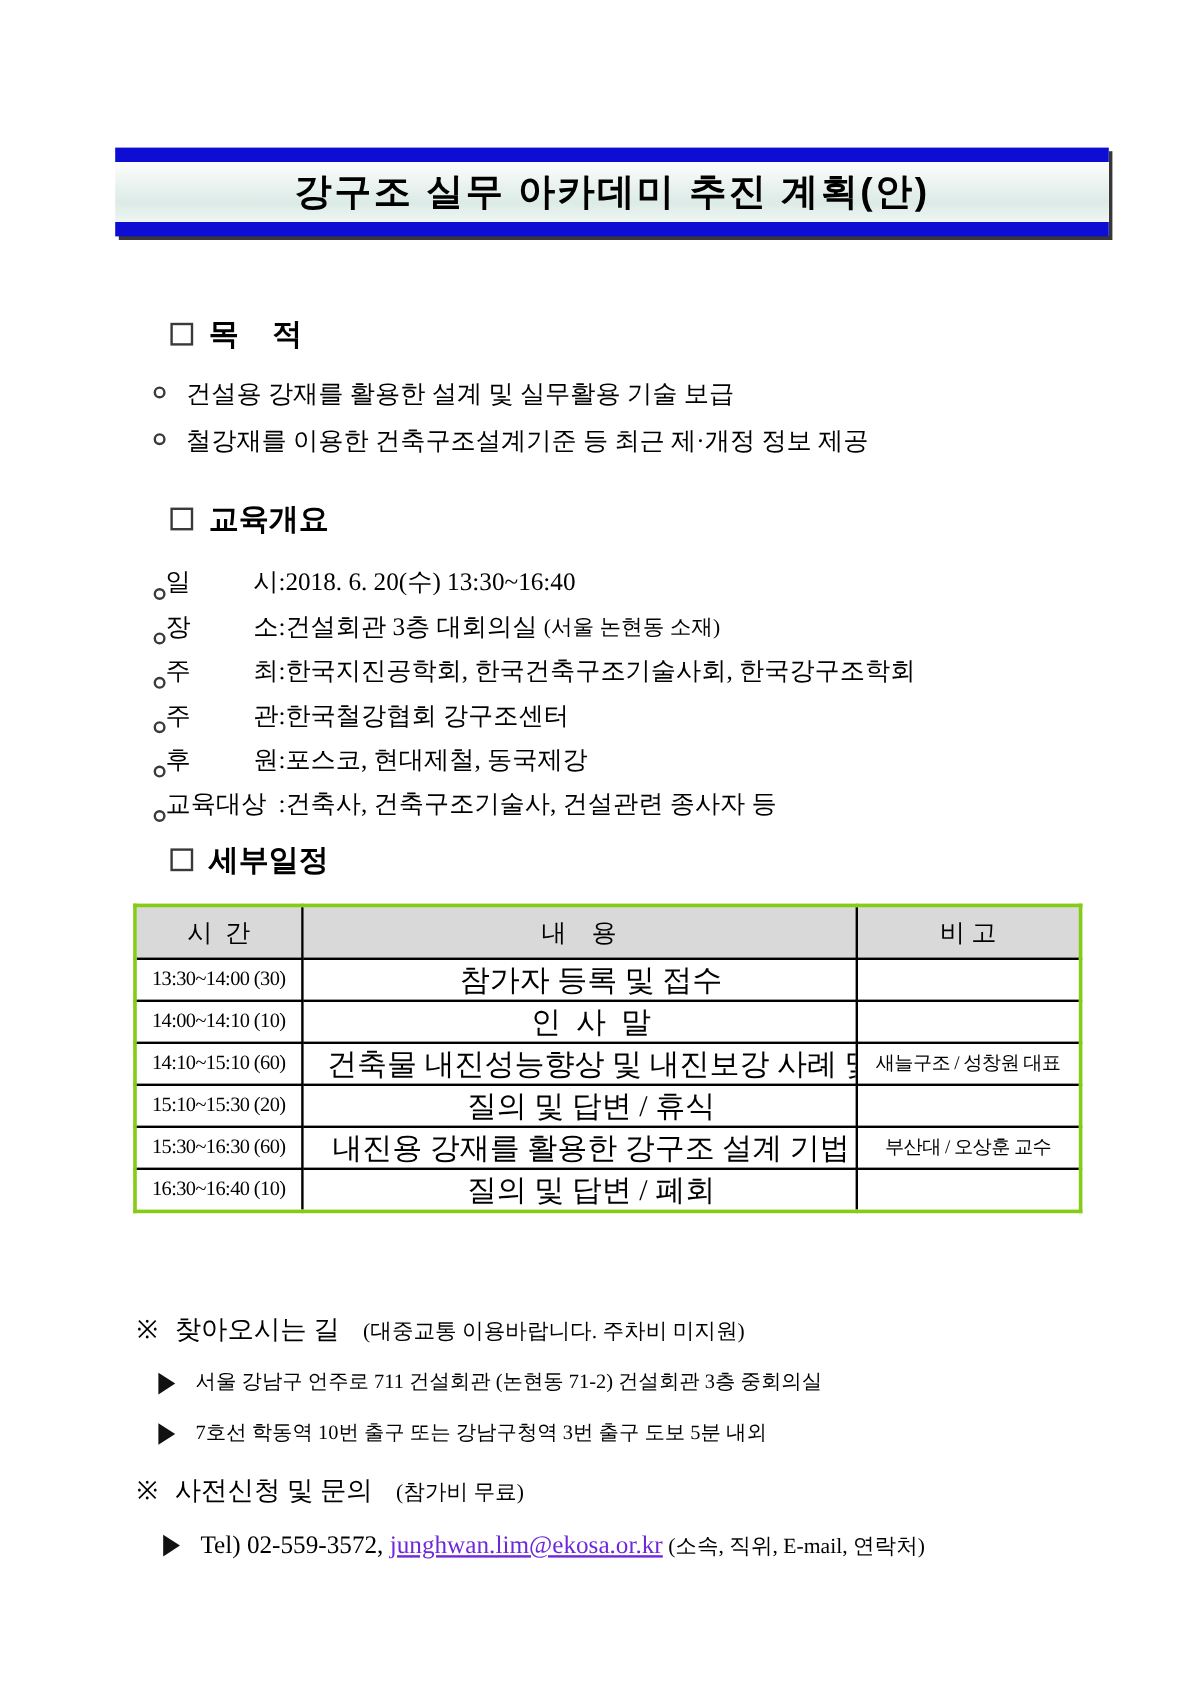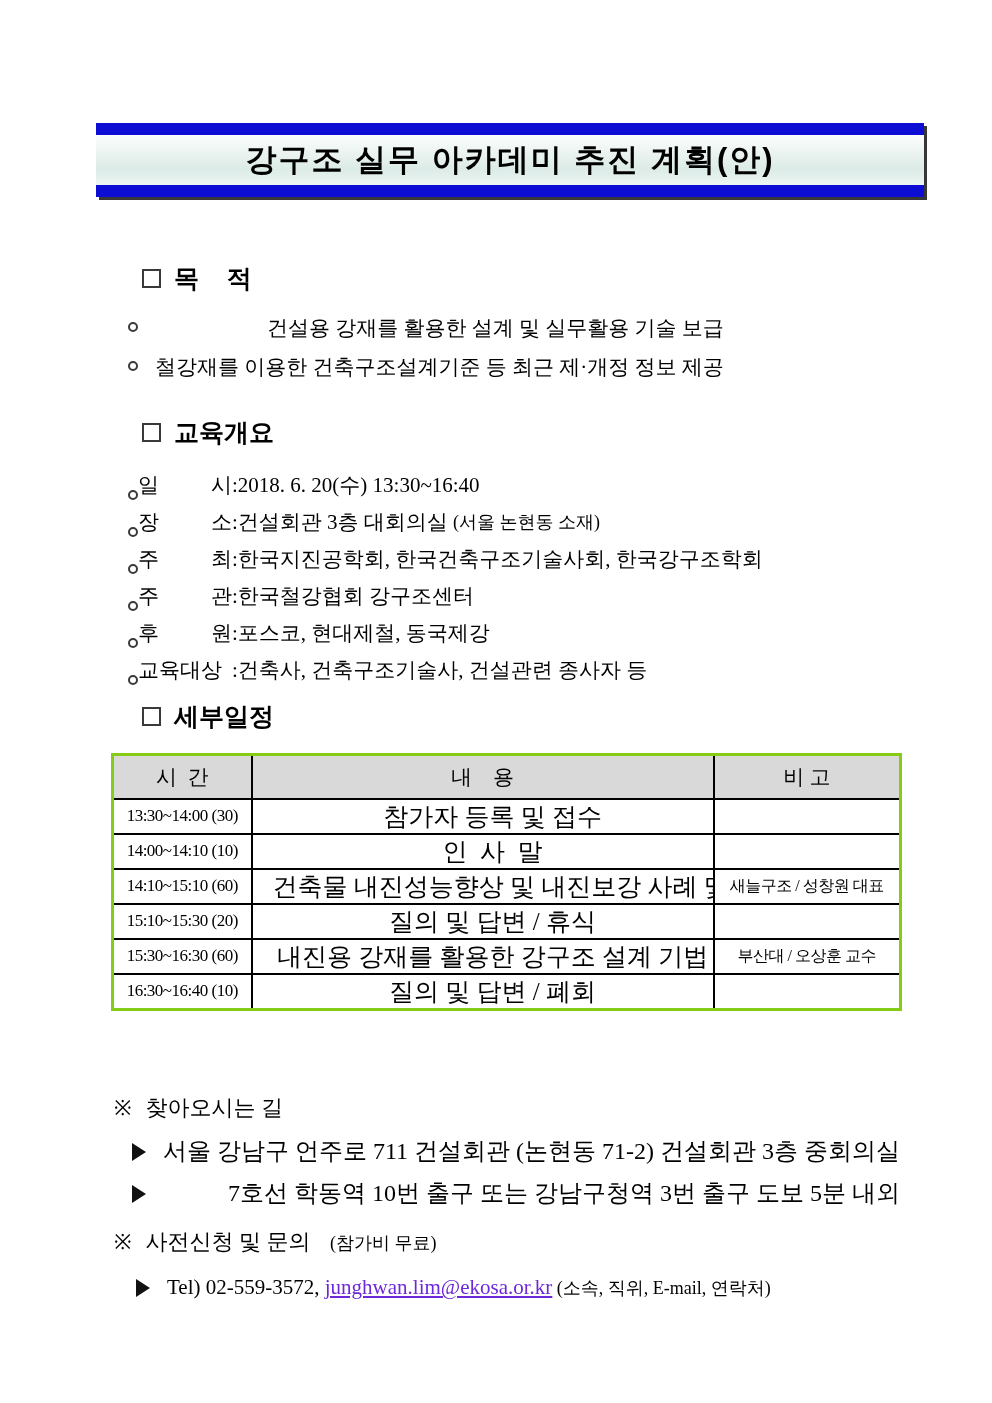--- a/index.html
+++ b/index.html
@@ -36,21 +36,20 @@
   .square-icon {
     width:19px; height:19px; border:2px solid #3a3a3a; background:#fff; flex:0 0 auto;
   }
   .circle-icon {
     width:10px; height:10px; border:2px solid #3a3a3a; border-radius:50%;
     background:#fff; flex:0 0 auto; margin-top:9px;
   }
   .bullet-line {
     display:flex; gap:17px; margin-left:32px; font-size:21px; line-height:30px;
     white-space:pre;
-    justify-content:space-between;
   }
   .tri-icon {
     width:0; height:0; flex:0 0 auto; margin-top:7px;
     border-left:14px solid #111; border-top:9px solid transparent; border-bottom:9px solid transparent;
   }
   .small-note { font-size:18px; }
 
   
   .purpose { position:absolute; top:262px; left:0; }
   .purpose .bullet-line { margin-top:18px; }
@@ -90,21 +89,21 @@
   .cell-desc { font-size:25px; white-space:pre;padding-left:20px; }
   .cell-note { font-size:16px; letter-spacing:-0.5px; white-space:nowrap; }
 
   
   .footnote-heading {
     display:flex; gap:14px; margin-left:18px; font-size:22px; line-height:32px;
     align-items:baseline; white-space:pre;
   }
   .ref-icon { font-size:21px; flex:0 0 auto; }
   .directions { position:absolute; top:1092px; left:0; }
-  .directions .bullet-line { margin-left:36px; margin-top:12px; font-size:24px; }
+  .directions .bullet-line { margin-left:36px; margin-top:12px; font-size:17px; }
   .registration { position:absolute; top:1226px; left:0; }
   .registration .bullet-line { margin-left:40px; margin-top:13px; font-size:21px; }
   .email-link { color:#6d28d9; text-decoration:underline; cursor:pointer; }
 </style>
 </head>
 <body>
 
 <div class="page">
 
   <div class="banner">
@@ -232,21 +231,21 @@
             <td class="cell-desc">질의 및 답변 / 폐회</td>
             <td class="cell-note"></td>
           </tr>
         </tbody>
       </table>
     </div>
 
     <div class="directions">
       <div class="footnote-heading">
         <span class="ref-icon">※</span>
-        <span>찾아오시는 길 </span>
+        <span>찾아오시는 길 </span><span class="small-note">(대중교통 이용바랍니다. 주차비 미지원)</span>
       </div>
       <div class="bullet-line">
         <span class="tri-icon"></span>
         <span>서울 강남구 언주로 711 건설회관 (논현동 71-2) 건설회관 3층 중회의실</span>
       </div>
       <div class="bullet-line">
         <span class="tri-icon"></span>
         <span>7호선 학동역 10번 출구 또는 강남구청역 3번 출구 도보 5분 내외</span>
       </div>
     </div>

